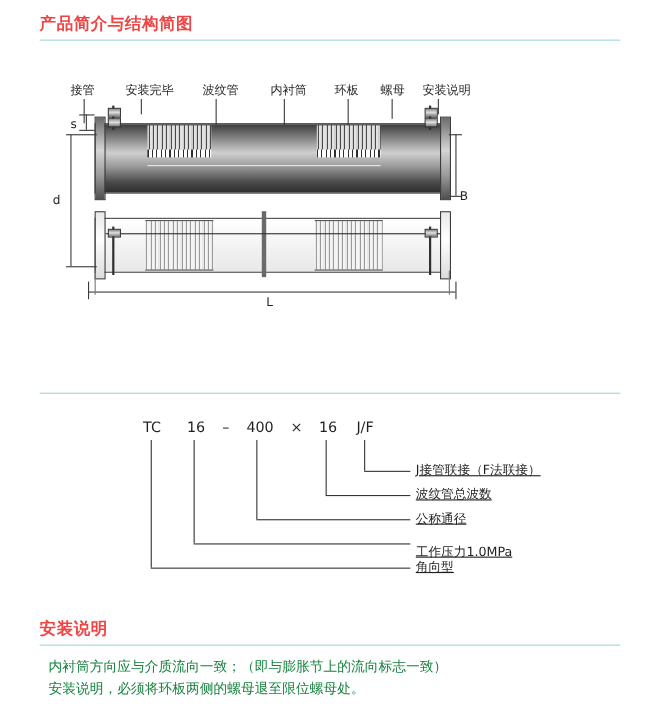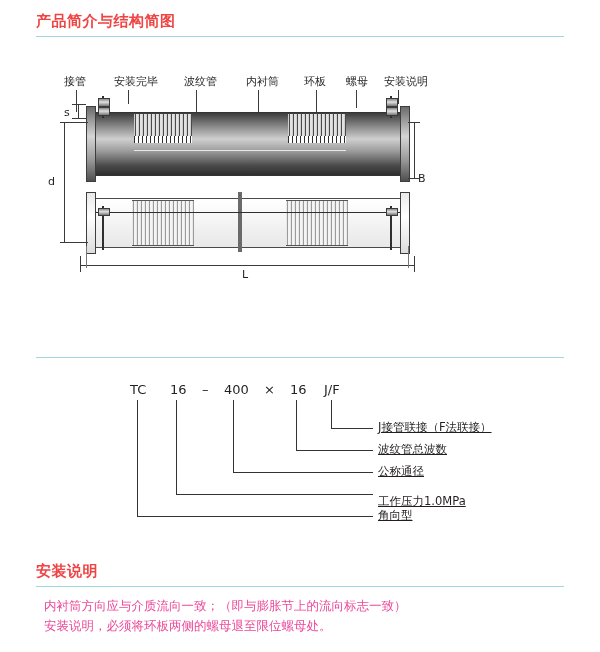--- a/index.html
+++ b/index.html
@@ -149,21 +149,21 @@
 
   
   #sec3 { position: absolute; left: 36px; top: 562px; width: 528px; }
   #install-text {
     position: absolute;
     left: 44px;
     top: 596px;
     width: 520px;
     font-size: 12.5px;
     line-height: 20px;
-    color: #ec4899;
+    color: #15803d;
     font-family: "DejaVu Sans", sans-serif;
   }
 </style>
 </head>
 <body>
 
 <div id="sec1">
   <div class="section-title">产品简介与结构简图</div>
   <div class="title-underline"></div>
 </div>

